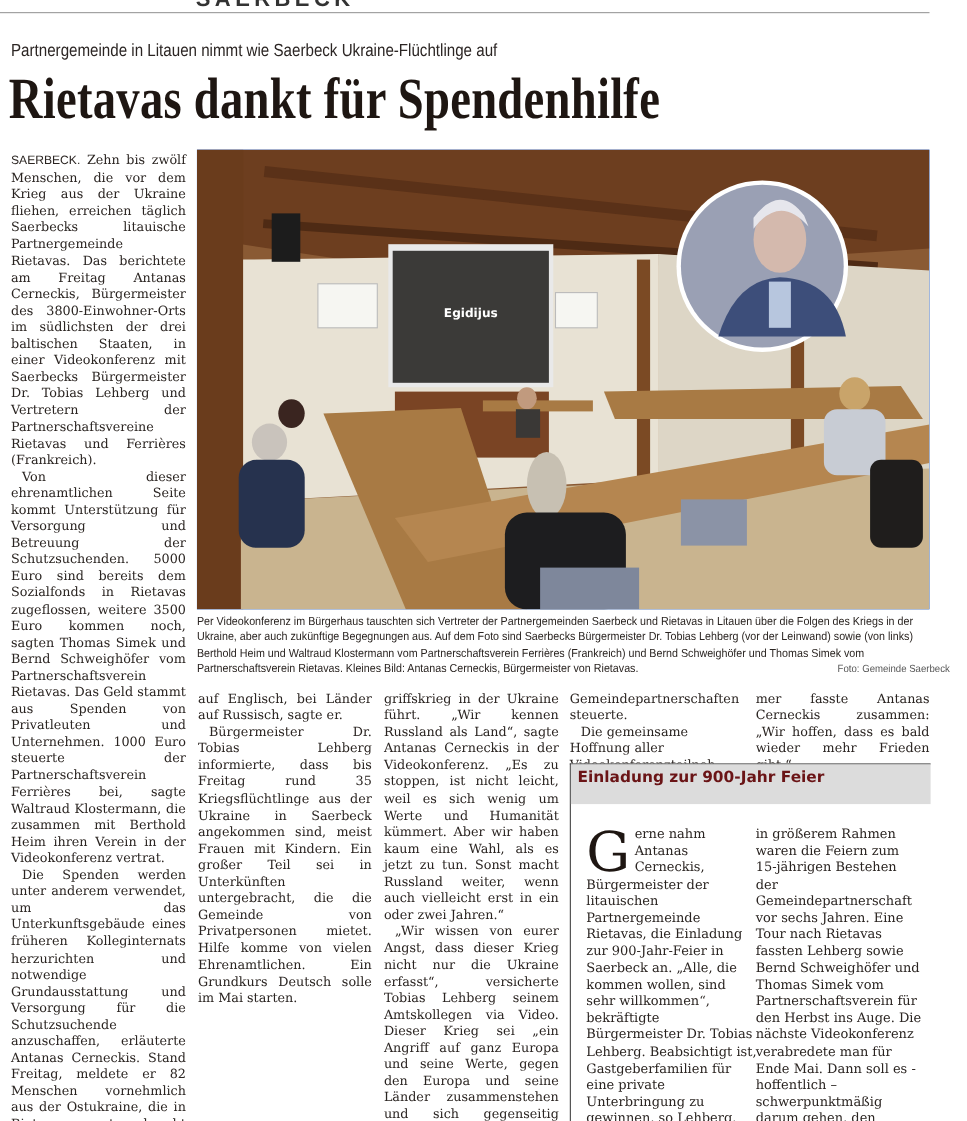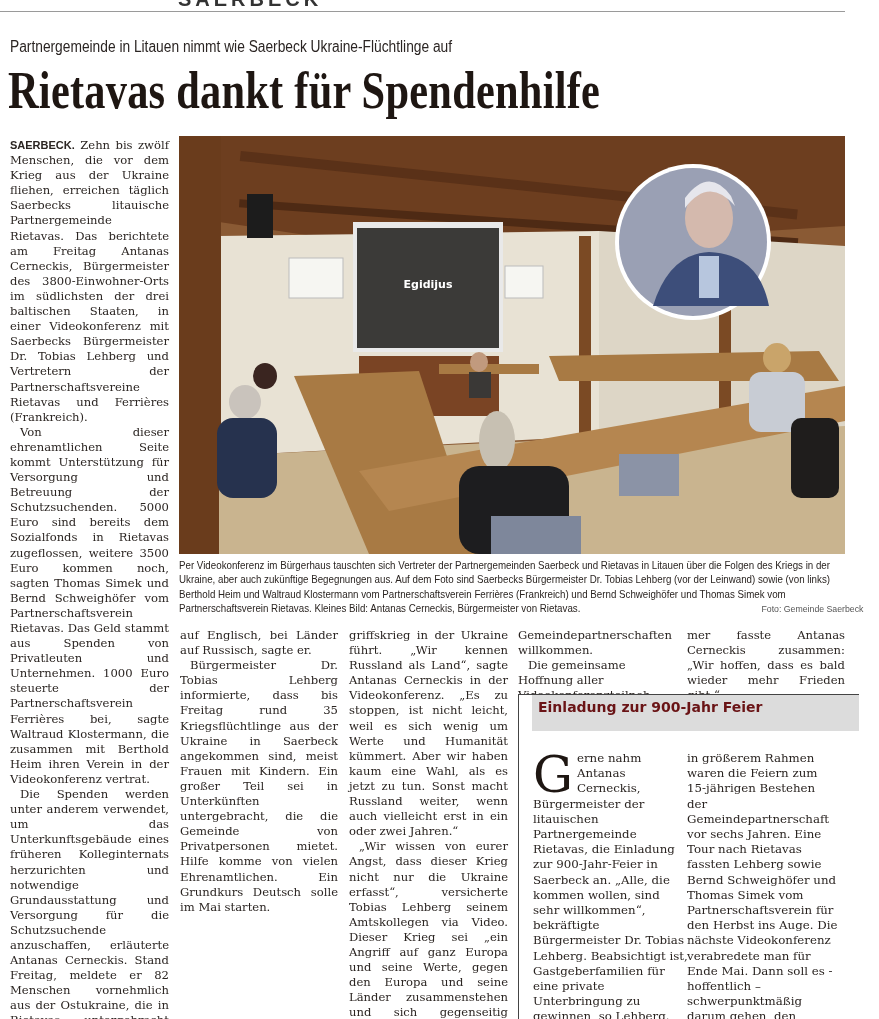--- a/index.html
+++ b/index.html
@@ -4,25 +4,25 @@
 <style>
   html, body { margin:0; padding:0; background:#ffffff; }
   body { width:879px; height:1019px; position:relative; overflow:hidden; font-family:"DejaVu Serif", serif; color:#231f1c; }
   .topbar { position:absolute; left:0; top:0; width:845px; height:11px; border-bottom:1.5px solid #9a9a9a; }
   .topbar-text { position:absolute; left:178px; top:-12px; font-family:"Liberation Sans", sans-serif; font-weight:bold; font-size:20px; letter-spacing:4px; color:#333; }
   .kicker { position:absolute; left:10px; top:38px; font-family:"Liberation Sans", sans-serif; font-size:16px; color:#2b2523; transform:scaleX(0.86); transform-origin:left top; white-space:nowrap; }
   .headline { position:absolute; left:8px; top:58px; font-family:"Liberation Serif", serif; font-weight:bold; font-size:53px; line-height:64px; color:#1e1612; transform:scaleX(0.80); transform-origin:left top; white-space:nowrap; letter-spacing:0.3px; }
   .col { position:absolute; font-size:11.6px; line-height:15.1px; text-align:justify; hyphens:manual; color:#2a2421; }
   .col p { margin:0; text-indent:10px; }
   .col p.first { text-indent:0; }
-  .dateline { font-family:"Liberation Sans", sans-serif; font-weight:bold; font-size:11px; }
+  .dateline { font-family:"Liberation Sans", sans-serif; font-weight:normal; font-size:11px; }
   .photo { position:absolute; left:179px; top:136px; width:666px; height:418px; overflow:hidden; background:#3b82f6; }
   .caption { position:absolute; left:179px; top:558px; width:666px; font-family:"Liberation Sans", sans-serif; font-size:10.6px; line-height:14.4px; color:#2a2421; transform:scaleX(0.92); transform-origin:left top; width:724px; }
   .credit { position:absolute; right:-20px; bottom:0; font-size:9.5px; color:#555; }
-  .box { position:absolute; left:518px; top:694px; width:327px; height:325px; border-left:1.5px solid #444; border-top:1.5px solid #444; background:#fff;padding-left:13px; }
+  .box { position:absolute; left:518px; top:694px; width:327px; height:325px; border-left:1.5px solid #444; border-top:1.5px solid #444; background:#fff; }
   .box-head { height:36px; background:#dcdcdc; padding:4px 6px; box-sizing:border-box; }
   .box-title { font-family:"DejaVu Sans", sans-serif; font-weight:bold; font-size:14px; color:#6a1416; }
   .box-col { position:absolute; top:56px; font-size:11.8px; line-height:15.2px; color:#2a2421; text-align:left; }
   .dropcap { float:left; font-family:"DejaVu Serif", serif; font-size:50px; line-height:42px; margin:3px 4px 0 0; color:#1e1612; }
 </style>
 </head>
 <body>
 
 <div class="topbar">
   <span class="topbar-text">SAERBECK</span>
@@ -103,21 +103,21 @@
   <p>Bürgermeister Dr. Tobias Lehberg informierte, dass bis Freitag rund 35 Kriegsflüchtlinge aus der Ukraine in Saerbeck angekommen sind, meist Frauen mit Kindern. Ein großer Teil sei in Unterkünften untergebracht, die die Gemeinde von Privatpersonen mietet. Hilfe komme von vielen Ehrenamtlichen. Ein Grundkurs Deutsch solle im Mai starten.</p>
 
 </div>
 
 <div class="col" style="left:349px; top:628px; width:159px;">
   <p class="first">griffskrieg in der Ukraine führt. „Wir kennen Russland als Land“, sagte Antanas Cerneckis in der Videokonferenz. „Es zu stoppen, ist nicht leicht, weil es sich wenig um Werte und Humanität kümmert. Aber wir haben kaum eine Wahl, als es jetzt zu tun. Sonst macht Russland weiter, wenn auch vielleicht erst in ein oder zwei Jahren.“</p>
   <p>„Wir wissen von eurer Angst, dass dieser Krieg nicht nur die Ukraine erfasst“, versicherte Tobias Lehberg seinem Amtskollegen via Video. Dieser Krieg sei „ein Angriff auf ganz Europa und seine Werte, gegen den Europa und seine Länder zusammenstehen und sich gegenseitig unterstützen müssen“. Die Verbundenheit sei über Jahrzehnte auch durch die vielen internationalen Städte- und</p>
 </div>
 
 <div class="col" style="left:518px; top:628px; width:158px; text-align:left;">
-  <p class="first">Gemeindepartnerschaften willkommen.</p>
+  <p class="first">Gemeindepartnerschaften steuerte.</p>
   <p>Die gemeinsame Hoffnung aller Videokonferenzteilneh-</p>
 </div>
 
 <div class="col" style="left:687px; top:628px; width:158px;">
   <p class="first">mer fasste Antanas Cerneckis zusammen: „Wir hoffen, dass es bald wieder mehr Frieden gibt.“</p>
 </div>
 
 <div class="box">
   <div class="box-head">
     <div class="box-title">Einladung zur 900-Jahr Feier</div>

